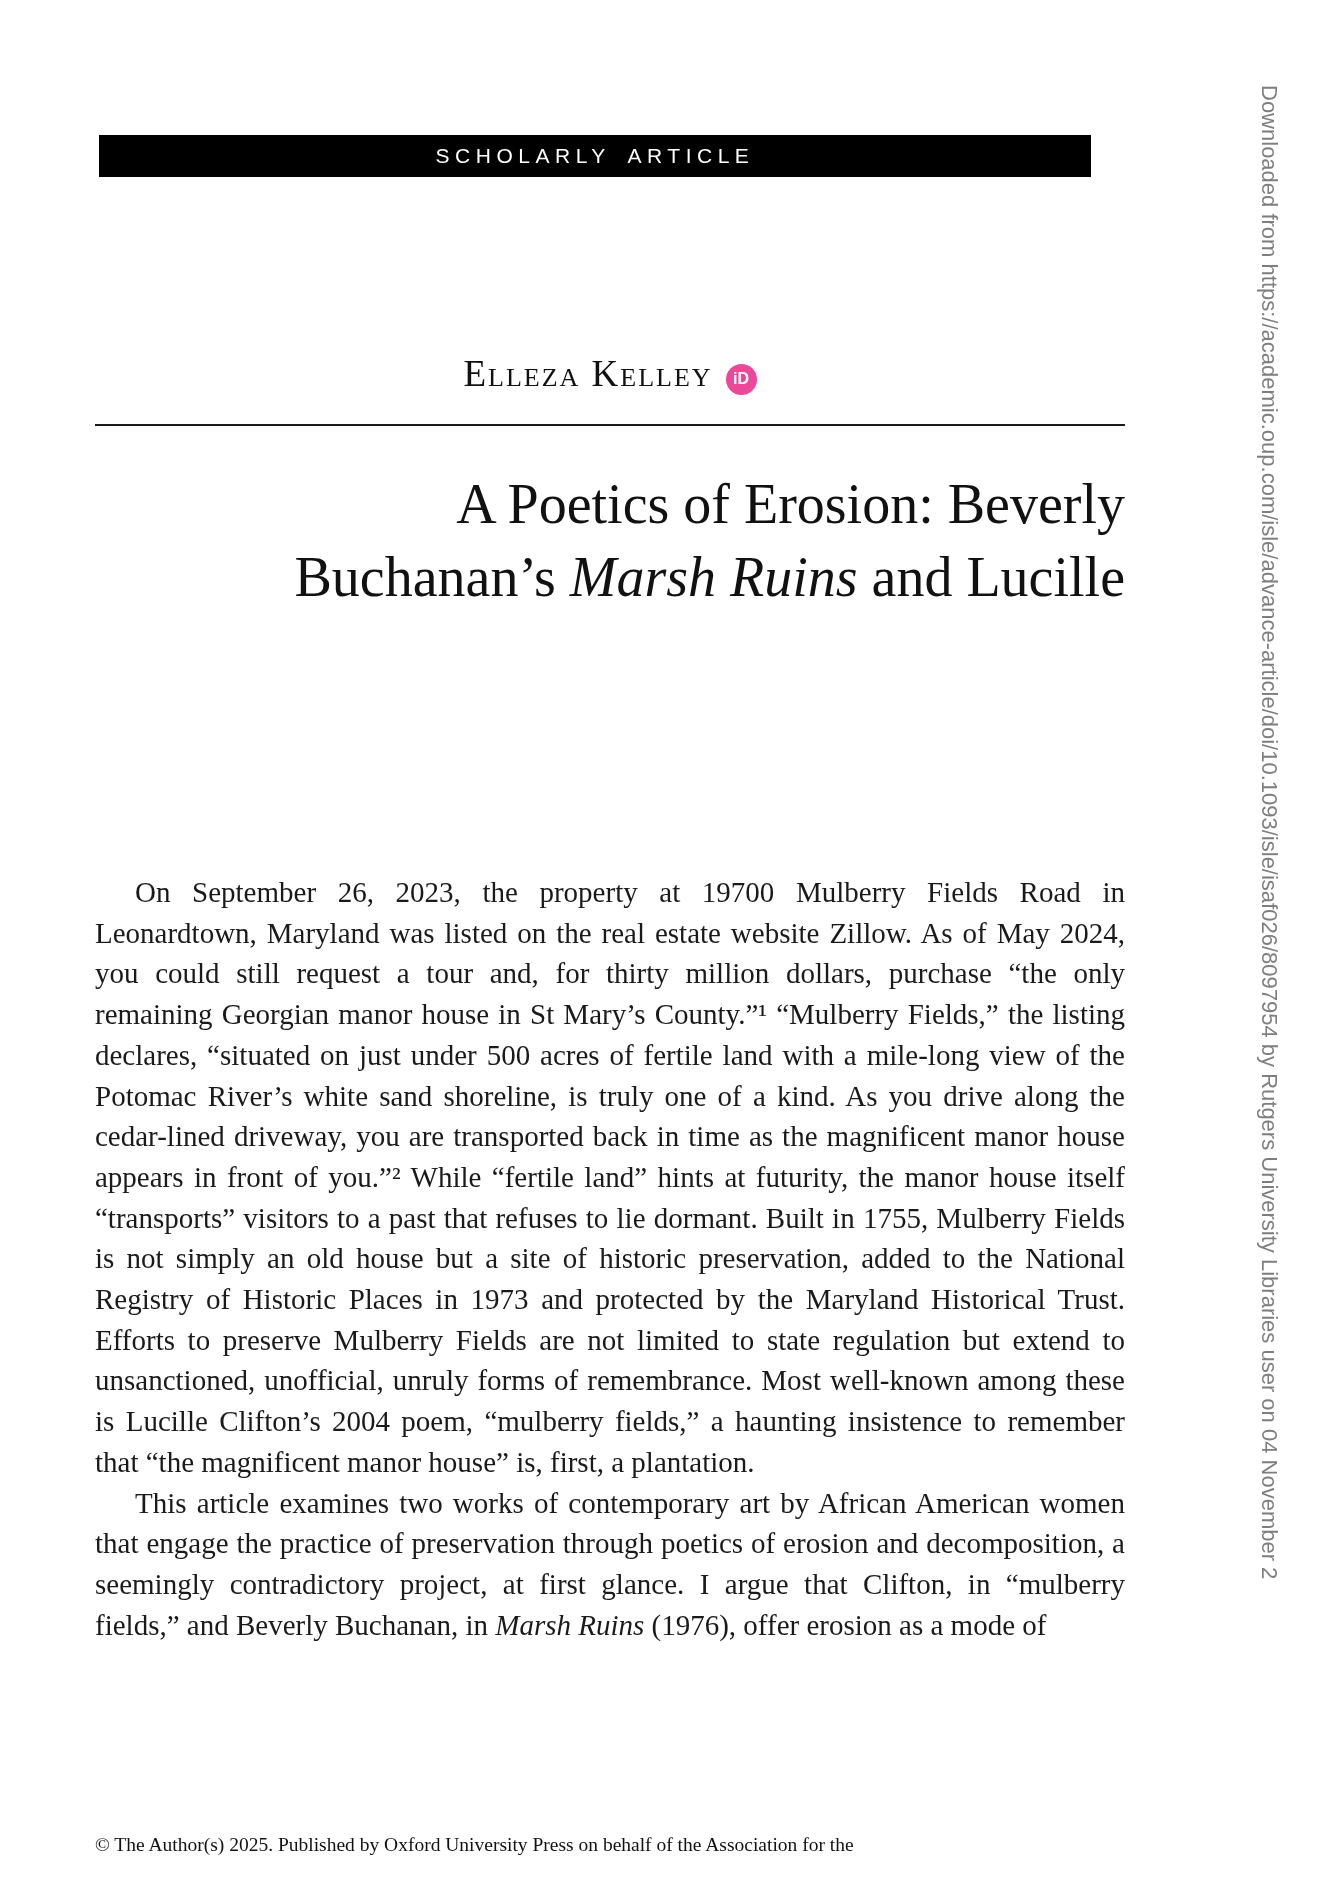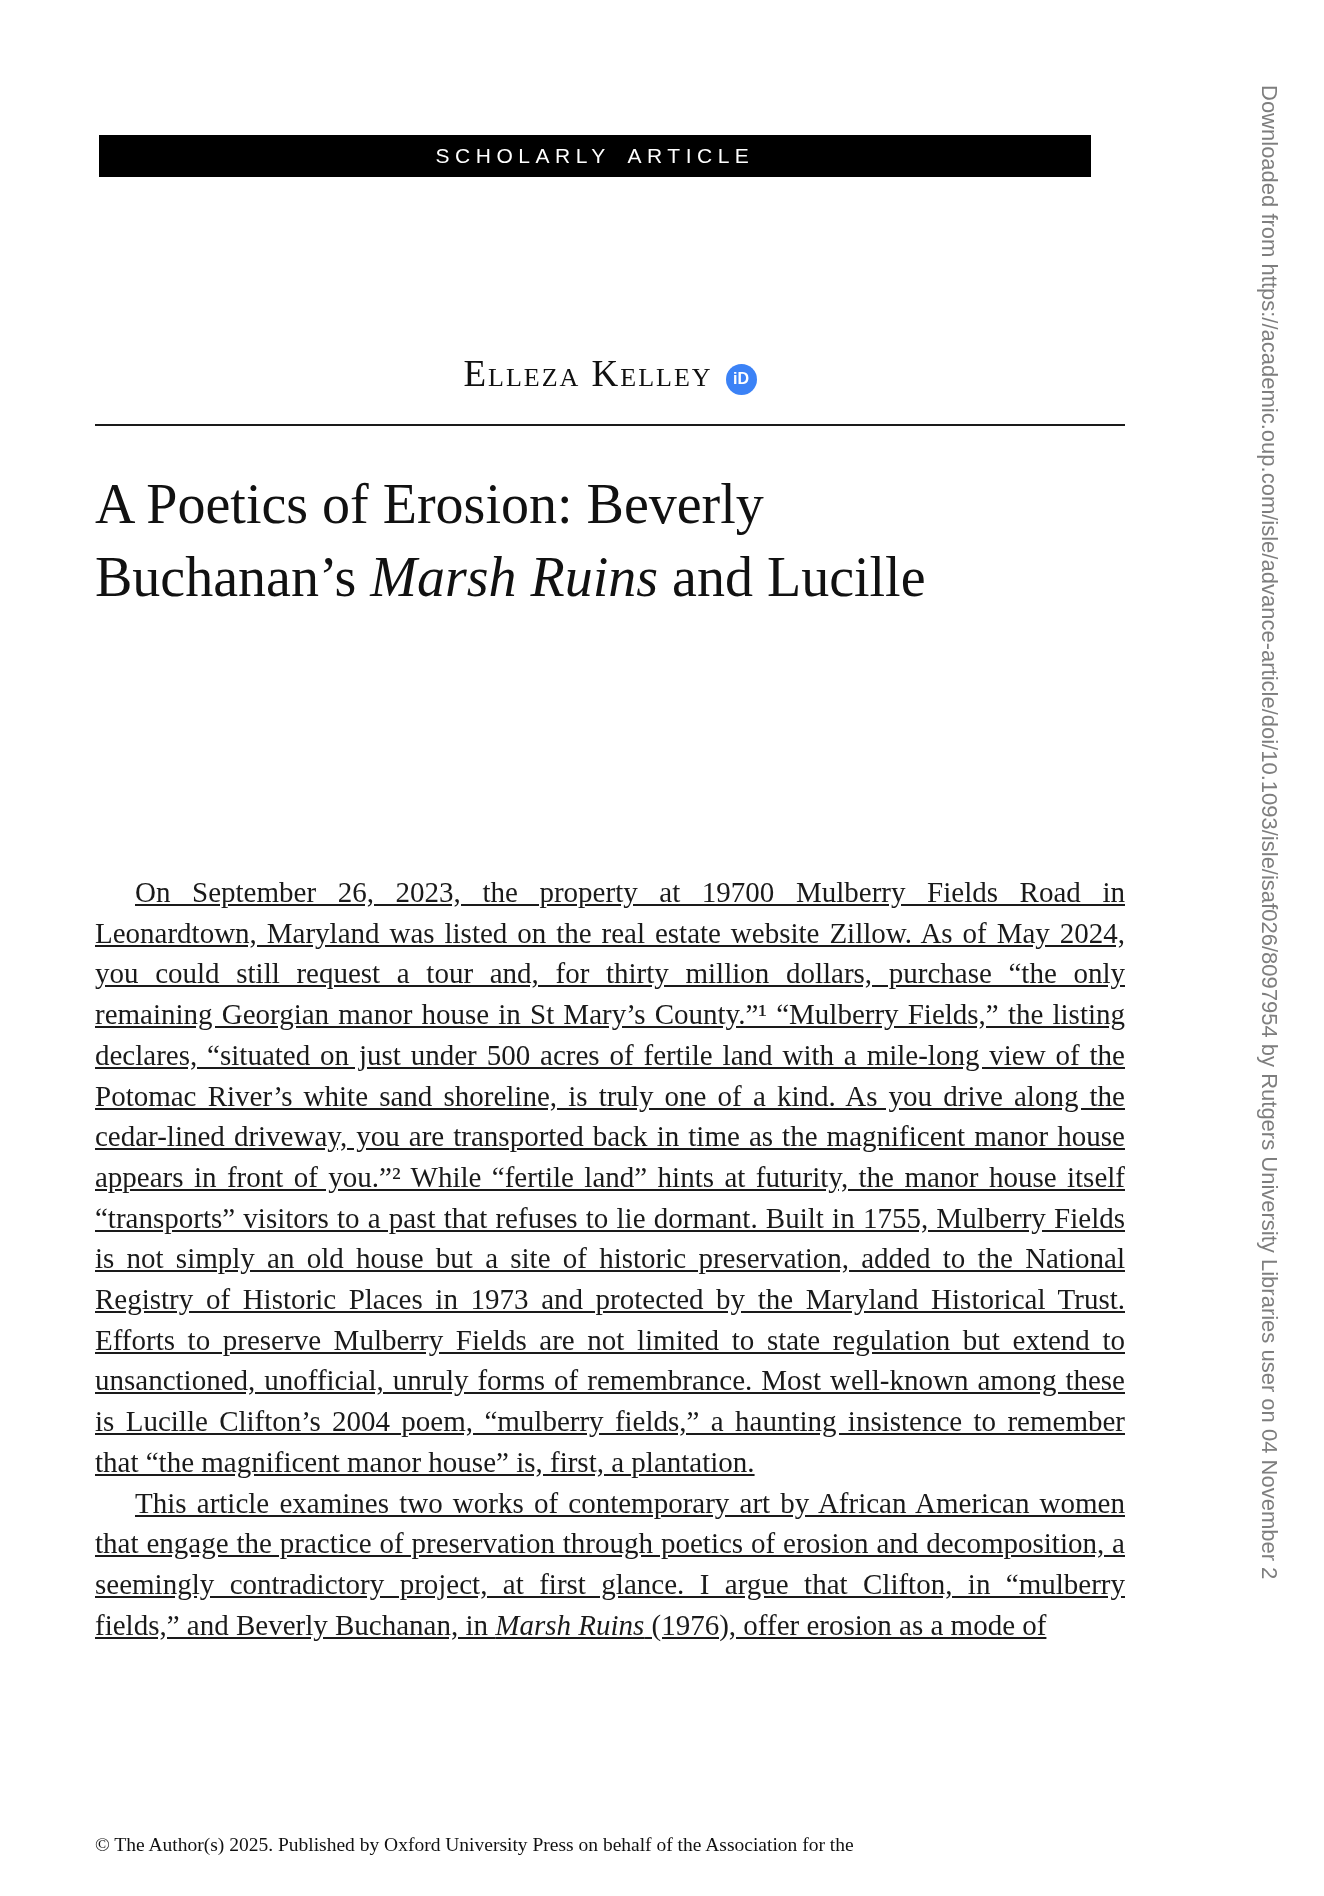--- a/index.html
+++ b/index.html
@@ -44,21 +44,21 @@
     font-size: 37px;
     letter-spacing: 2px;
     color: #111111;
   }
   .orcid {
     display: inline-flex;
     width: 31px;
     height: 31px;
     margin-left: 13px;
     border-radius: 50%;
-    background: #3b82f6;
+    background: #ec4899;
     color: #ffffff;
     font-family: "Liberation Sans", sans-serif;
     font-size: 16px;
     font-weight: bold;
     align-items: center;
     justify-content: center;
     vertical-align: middle;
     transform: translateY(-3px);
     cursor: pointer;
   }
@@ -69,42 +69,41 @@
     left: 95px;
     width: 1030px;
     border-top: 2.5px solid #1a1a1a;
   }
 
   .title {
     position: absolute;
     top: 468px;
     left: 95px;
     width: 1030px;
-    text-align: left;
+    text-align: right;
     font-size: 56px;
     line-height: 73px;
     color: #111111;
     font-weight: normal;
     margin: 0;
   }
   .italic { font-style: italic; }
 
   .body-text {
     position: absolute;
     top: 872px;
     left: 95px;
     width: 1030px;
     font-size: 29px;
     line-height: 40.7px;
     text-align: justify;
   }
   .body-text p {
     margin: 0;
     text-indent: 40px;
-    text-decoration: underline;
   }
 
   .footer {
     position: absolute;
     top: 1833px;
     left: 95px;
     width: 1030px;
     font-size: 19.5px;
     line-height: 23.5px;
     color: #111111;

